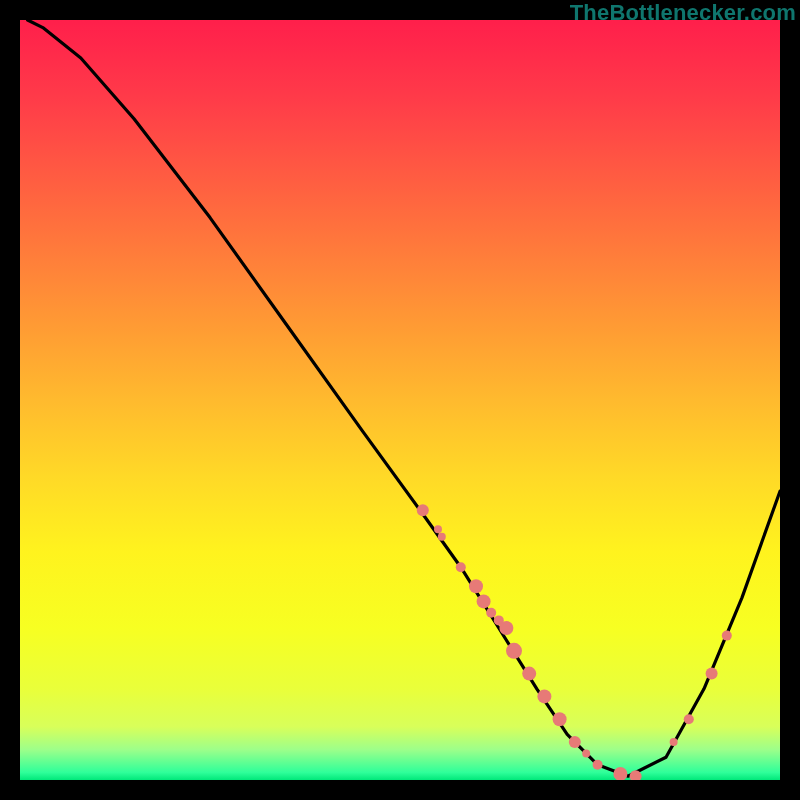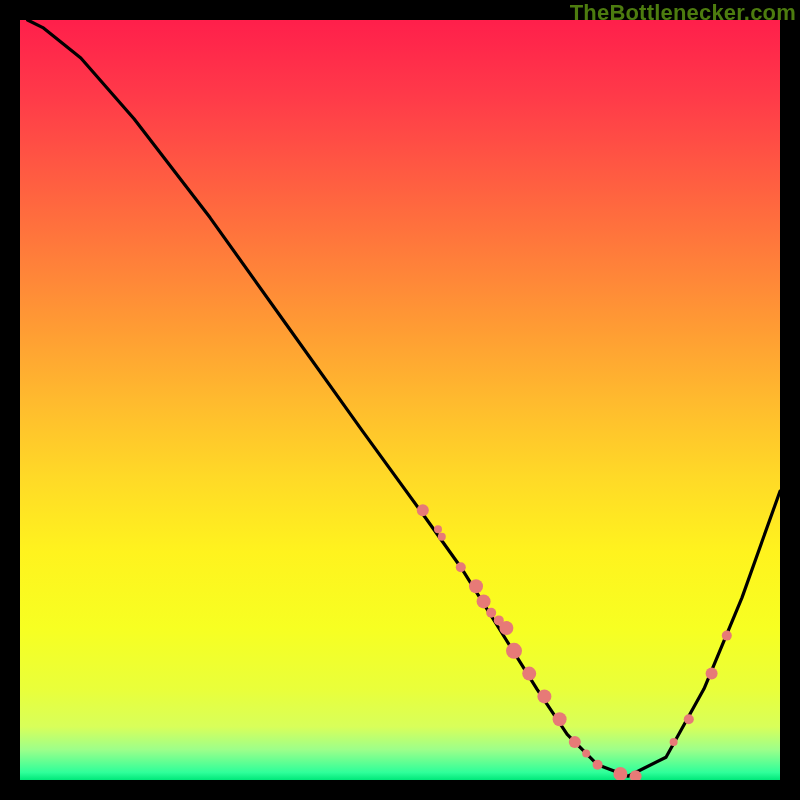--- a/index.html
+++ b/index.html
@@ -40,21 +40,21 @@
       #d8ff5a 93%,
       #9dff8a 96%,
       #2fff9a 99%,
       #00e87a 100%
     );
   }
   .attrib {
     position: absolute;
     top: 0px;
     right: 4px;
-    color: #4d7c0f;
+    color: #0f766e;
     font-size: 22px;
     font-weight: 600;
     letter-spacing: 0.2px;
     user-select: none;
   }
   svg.overlay {
     position: absolute;
     left: 0;
     top: 0;
     width: 760px;

